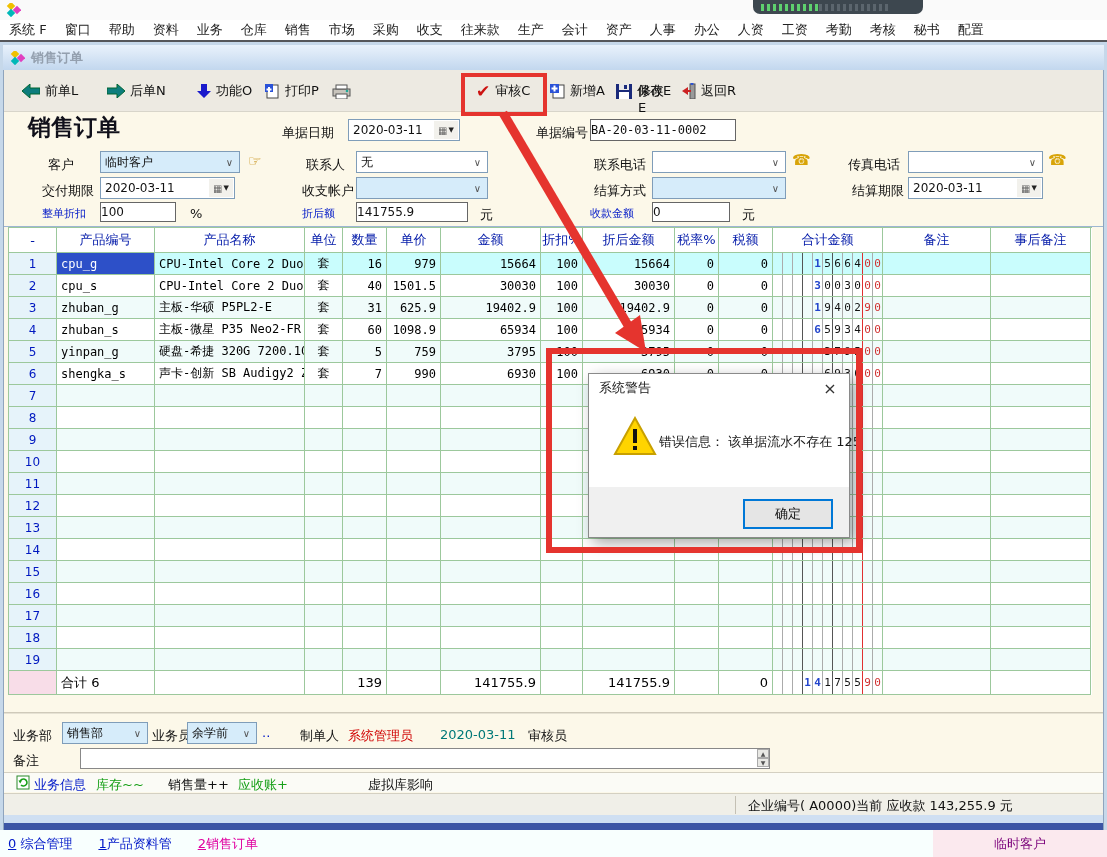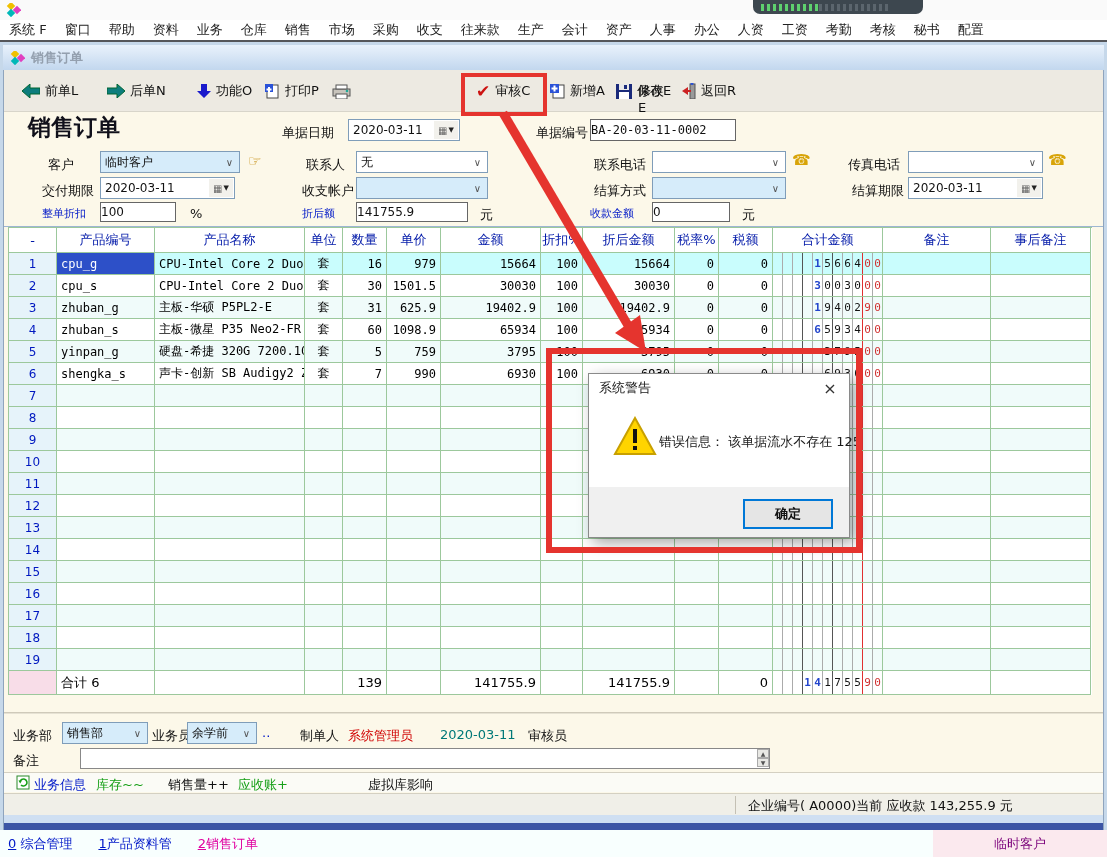--- a/index.html
+++ b/index.html
@@ -69,21 +69,21 @@
   .task.active{color:#e000a0;}
   #taskright{left:933px;top:830px;width:174px;height:27px;background:#fbe9ee;display:flex;align-items:center;justify-content:center;}
   #taskright span{color:#7a007a;font-size:13px;}
   .spin{position:absolute;width:12px;height:9px;background:#e8e8e4;border:1px solid #aaa;font-size:6px;color:#555;display:flex;align-items:center;justify-content:center;}
   
   #dialog{left:588px;top:373px;width:262px;height:165px;background:#fff;border:1px solid #8a8a8a;box-shadow:5px 5px 14px rgba(0,0,0,.35);}
   #dlg-title{position:absolute;left:0;top:0;right:0;height:28px;display:flex;align-items:center;}
   #dlg-title .t{font-size:13px;color:#1a1a1a;margin-left:10px;}
   #dlg-close{position:absolute;right:8px;top:3px;width:22px;height:22px;display:flex;align-items:center;justify-content:center;font-size:16px;color:#333;}
   #dlg-msg{position:absolute;left:70px;top:59px;font-size:13px;color:#1a1a1a;white-space:nowrap;}
-  #dlg-foot{position:absolute;left:0;bottom:0;right:0;height:50px;background:#f0f0f0;font-weight:bold;}
+  #dlg-foot{position:absolute;left:0;bottom:0;right:0;height:50px;background:#f0f0f0;}
   #dlg-ok{position:absolute;right:16px;top:12px;width:86px;height:26px;background:#e5e5e5;border:2px solid #0078d7;font-size:13px;color:#111;display:flex;align-items:center;justify-content:center;}
   
   #anno{left:0;top:0;width:1107px;height:857px;pointer-events:none;}
 </style>
 </head>
 <body>
 
 <div id="page">
 
   <div class="abs" id="titlebar">
@@ -317,21 +317,21 @@
           <i>0</i>
         </span>
         <span class="cell c12 al"></span>
         <span class="cell c13 al"></span>
       </div>
       <div class="g-row">
         <span class="cell c0 ac numcol">2</span>
         <span class="cell c1 al">cpu_s</span>
         <span class="cell c2 al">CPU-Intel Core 2 Duo E65</span>
         <span class="cell c3 ac">套</span>
-        <span class="cell c4 ar">30</span>
+        <span class="cell c4 ar">40</span>
         <span class="cell c5 ar">1501.5</span>
         <span class="cell c6 ar">30030</span>
         <span class="cell c7 ar">100</span>
         <span class="cell c8 ar">30030</span>
         <span class="cell c9 ar">0</span>
         <span class="cell c10 ar">0</span>
         <span class="cell c11 amt">
           <i></i>
           <i></i>
           <i></i>

